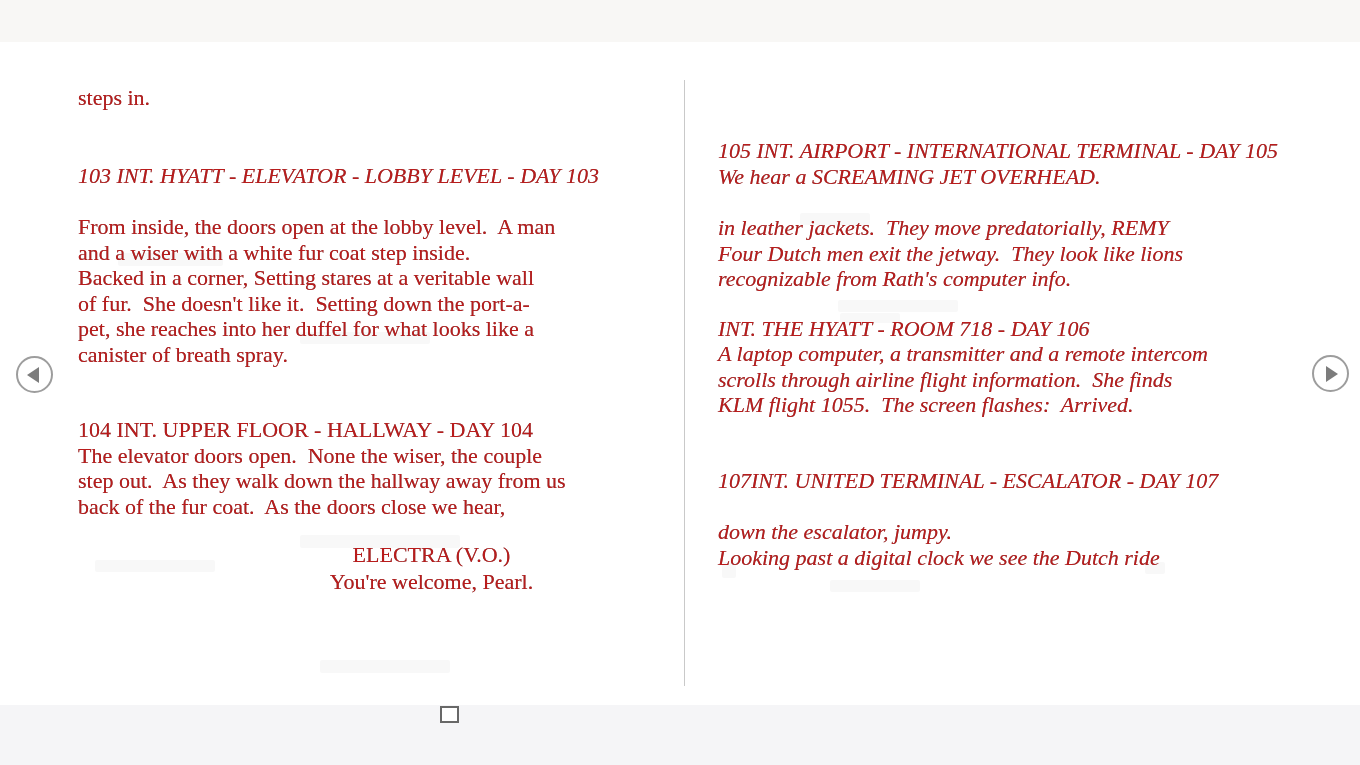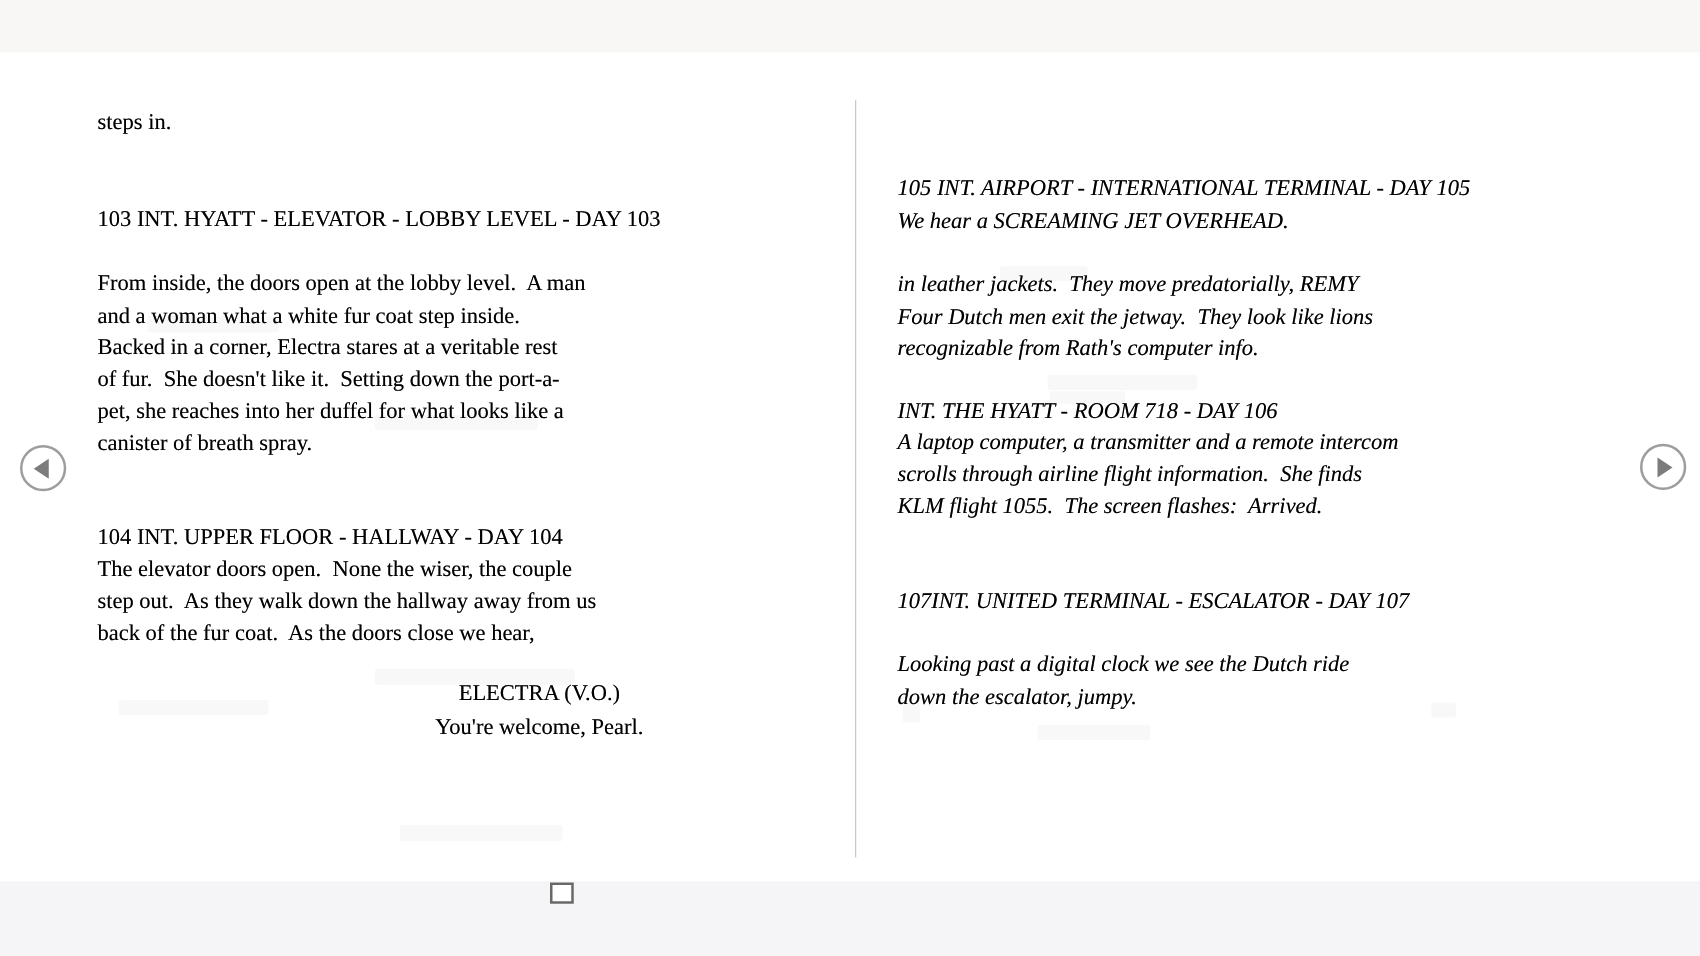--- a/index.html
+++ b/index.html
@@ -24,36 +24,36 @@
 
   
   .divider {
     position: absolute; left: 684px; top: 80px; width: 1px; height: 606px;
     background: #c9c9c9;
   }
 
   
   .col {
     position: absolute;
-    font-size: 18px;
+    font-size: 22px;
     line-height: 25.5px;
-    color: #000000;
+    color: #b91c1c;
     text-shadow: 0 0 0.5px rgba(20,20,20,0.55);
   }
   .col-left  { left: 78px;  top: 85px;  width: 585px; }
   .col-right { left: 718px; top: 138px; width: 585px; font-style: italic; }
 
   .line { white-space: pre; }
 
   .mt22 { margin-top: 22px; }
   .mt24 { margin-top: 24px; }
   .mt25 { }
   .mt26 { margin-top: 26px; }
   .mt50 { margin-top: 50px; }
-  .mt52 { margin-top: 52px; }
+  .mt52 { margin-top: 52px; font-style: italic; }
 
   .dialogue { padding-left: 122px; line-height: 27px; text-align: center; }
 
   
   .nav-btn {
     position: absolute;
     width: 37px; height: 37px;
     border-radius: 50%;
     border: 2px solid #9d9d9d;
     background: rgba(255,255,255,0.6);
@@ -115,24 +115,24 @@
 
 <div class="col col-left">
   <div>
     <div class="line">steps in.</div>
   </div>
   <div class="mt52">
     <div class="line">103 INT. HYATT - ELEVATOR - LOBBY LEVEL - DAY 103</div>
   </div>
   <div class="mt26">
     <div class="line">From inside, the doors open at the lobby level.  A man</div>
-    <div class="line">and a woman what a white fur coat step inside.</div>
+    <div class="line">and a wiser with a white fur coat step inside.</div>
   </div>
   <div class="mt25">
-    <div class="line">Backed in a corner, Electra stares at a veritable rest</div>
+    <div class="line">Backed in a corner, Setting stares at a veritable wall</div>
     <div class="line">of fur.  She doesn't like it.  Setting down the port-a-</div>
     <div class="line">pet, she reaches into her duffel for what looks like a</div>
     <div class="line">canister of breath spray.</div>
   </div>
   <div class="mt50">
     <div class="line">104 INT. UPPER FLOOR - HALLWAY - DAY 104</div>
   </div>
   <div class="mt25">
     <div class="line">The elevator doors open.  None the wiser, the couple</div>
     <div class="line">step out.  As they walk down the hallway away from us</div>
@@ -161,22 +161,22 @@
   </div>
   <div class="mt25">
     <div class="line">A laptop computer, a transmitter and a remote intercom</div>
     <div class="line">scrolls through airline flight information.  She finds</div>
     <div class="line">KLM flight 1055.  The screen flashes:  Arrived.</div>
   </div>
   <div class="mt50">
     <div class="line">107INT. UNITED TERMINAL - ESCALATOR - DAY 107</div>
   </div>
   <div class="mt26">
+    <div class="line">down the escalator, jumpy.</div>
     <div class="line">Looking past a digital clock we see the Dutch ride</div>
-    <div class="line">down the escalator, jumpy.</div>
   </div>
 </div>
 
 <button class="nav-btn nav-prev">
   <span class="tri tri-left"></span>
 </button>
 <button class="nav-btn nav-next">
   <span class="tri tri-right"></span>
 </button>
 

